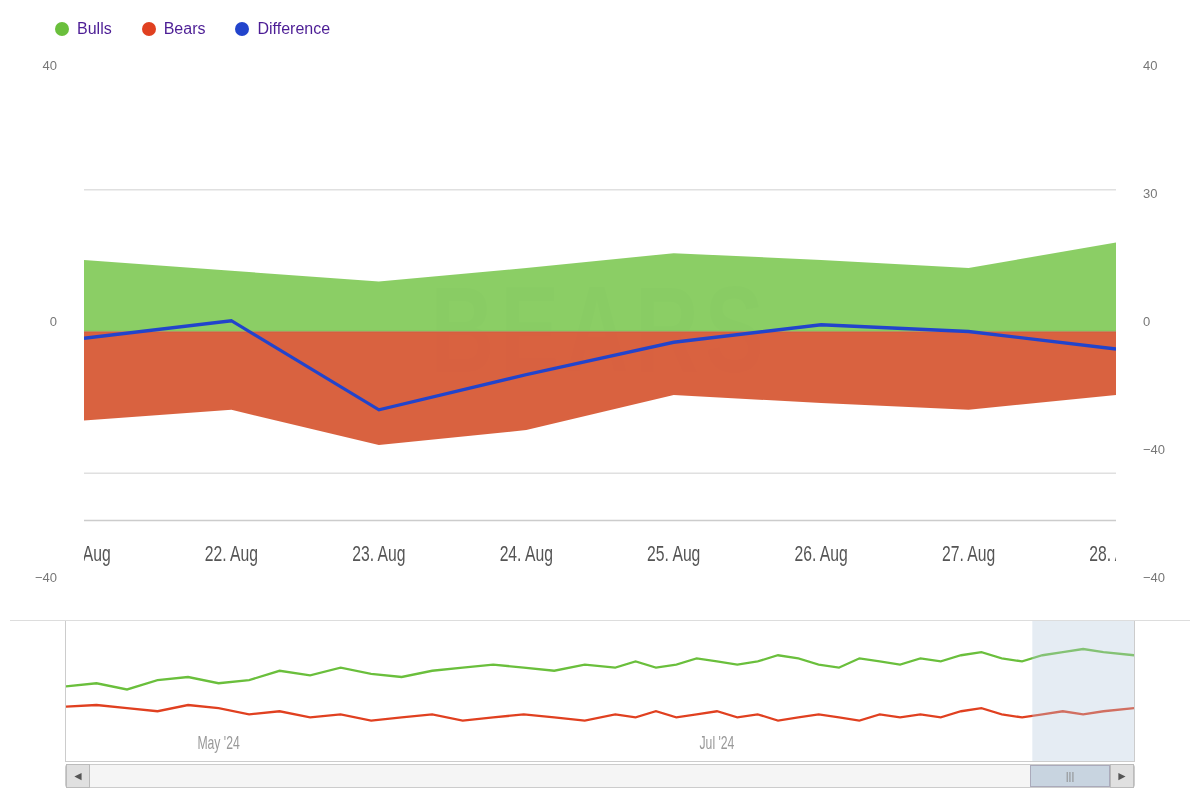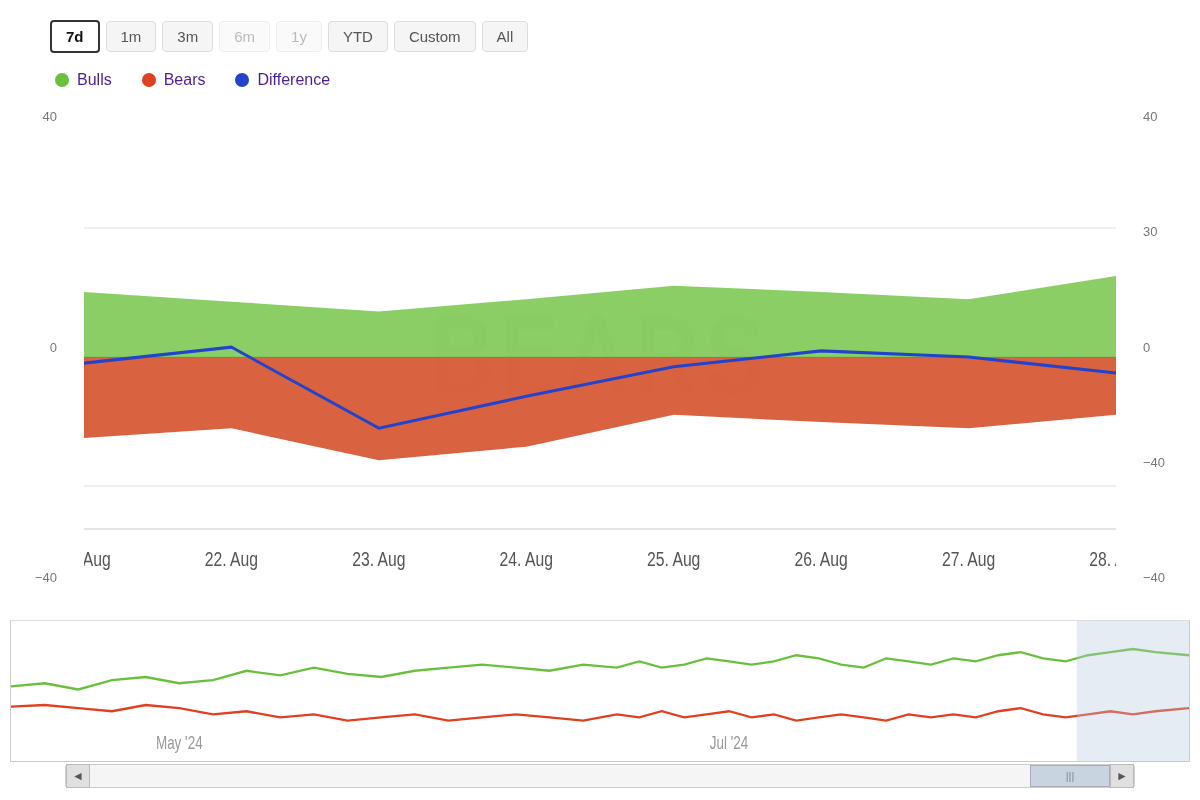--- a/index.html
+++ b/index.html
@@ -119,21 +119,20 @@
       font-size: 13px;
       color: #777;
     }
 
     
     .mini-chart-wrapper {
       height: 142px;
       display: flex;
       position: relative;
       border-top: 1px solid #ddd;
-      flex-direction: column;
     }
 
     .mini-y-spacer {
       width: 55px;
     }
 
     .mini-chart-svg-container {
       flex: 1;
       position: relative;
       border: 1px solid #ccc;
@@ -199,30 +198,20 @@
       font-size: 11px;
       color: #888;
       cursor: grab;
     }
   </style>
 </head>
 <body>
 
 <div class="container">
 
-  <div class="time-buttons">
-    <button class="time-btn active">7d</button>
-    <button class="time-btn">1m</button>
-    <button class="time-btn">3m</button>
-    <button class="time-btn disabled">6m</button>
-    <button class="time-btn disabled">1y</button>
-    <button class="time-btn">YTD</button>
-    <button class="time-btn">Custom</button>
-    <button class="time-btn">All</button>
-  </div>
 
   <div class="legend">
     <div class="legend-item">
       <div class="legend-dot bulls"></div>
       <span>Bulls</span>
     </div>
     <div class="legend-item">
       <div class="legend-dot bears"></div>
       <span>Bears</span>
     </div>

